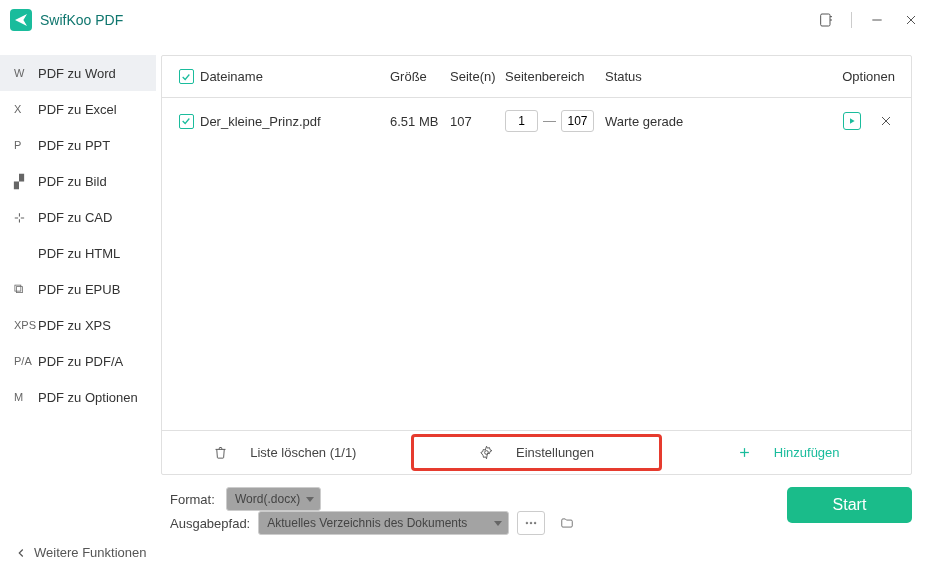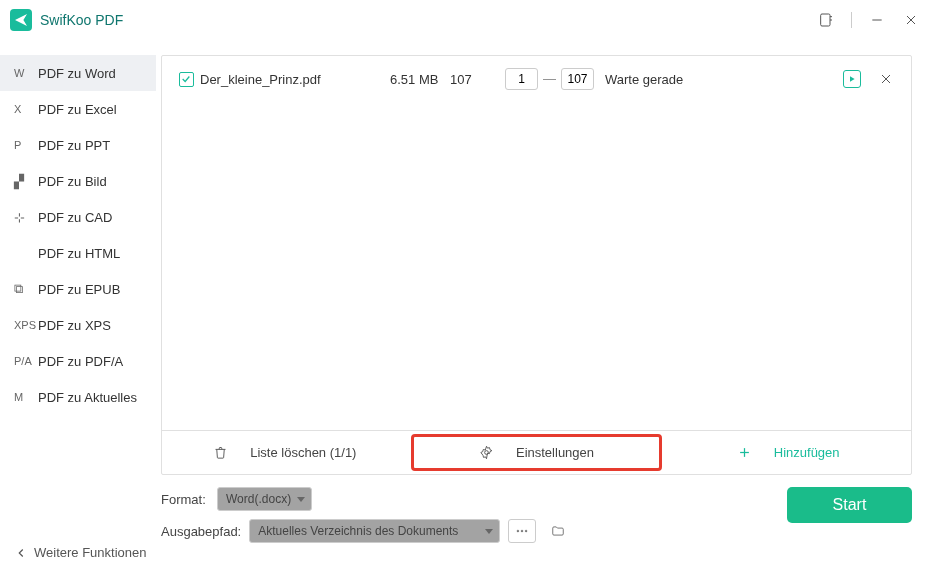--- a/index.html
+++ b/index.html
@@ -46,21 +46,21 @@
   .del-btn svg { width:12px; height:12px; stroke:#555;}
 
   .action-bar { display:flex; height:44px; border-top:1px solid #e0e0e0; margin-top:auto;}
   .action-cell { flex:1; display:flex; align-items:center; justify-content:center; gap:22px; cursor:pointer; font-size:13px;}
   .action-cell.clear { color:#444;}
   .action-cell.add { color:#1abc9c; }
   .action-cell.settings { color:#444; border:3px solid #e63b2e; border-radius:4px; margin:3px; }
   .action-cell svg { width:15px; height:15px; }
 
   .bottom-row { display:flex; align-items:center; gap:10px; margin-top:12px; position:relative;}
-  .form-row { display:flex; flex-direction:column; gap:8px;}
+  .form-row { display:flex; flex-direction:column; gap:0;margin-left:9px;}
   .form-line { display:flex; align-items:center; gap:8px; font-size:13px; color:#444;}
   .form-label { min-width:48px;}
   .select { border:1px solid #ccc; border-radius:3px; height:24px; padding:0 20px 0 8px; display:flex; align-items:center; position:relative; cursor:pointer; background:#a3a3a3; font-size:12px;}
   .select::after { content:''; position:absolute; right:6px; top:9px; width:0; height:0; border-left:4px solid transparent; border-right:4px solid transparent; border-top:5px solid #666;}
   .icon-btn { width:28px; height:24px; border:1px solid #ccc; border-radius:3px; display:flex; align-items:center; justify-content:center; cursor:pointer;}
   .icon-btn svg { width:14px; height:14px; stroke:#666;}
   .start-btn { position:absolute; right:0; top:0; width:125px; height:36px; background:#1abc8a; border-radius:5px; color:#fff; font-size:16px; display:flex; align-items:center; justify-content:center; cursor:pointer;}
 </style>
 </head>
 <body>
@@ -125,33 +125,48 @@
         <div class="sidebar-item">
           <span class="abbr">XPS</span>
           <span class="sidebar-label">PDF zu XPS</span>
         </div>
         <div class="sidebar-item">
           <span class="abbr">P/A</span>
           <span class="sidebar-label">PDF zu PDF/A</span>
         </div>
         <div class="sidebar-item">
           <span class="abbr">M</span>
-          <span class="sidebar-label">PDF zu Aktuelles</span>
+          <span class="sidebar-label">PDF zu Optionen</span>
         </div>
       </div>
     <div class="more-functions">
       <svg viewBox="0 0 24 24" fill="none" stroke-width="2">
           <polyline points="15 18 9 12 15 6"></polyline>
         </svg>
       <span>Weitere Funktionen</span>
     </div>
   </div>
 
   <div class="main">
     <div class="table-wrap">
+      <div class="thead">
+        <div class="col-check">
+          <div class="checkbox">
+            <svg viewBox="0 0 24 24" fill="none" stroke-width="3">
+                <polyline points="4 12 10 18 20 6"></polyline>
+              </svg>
+          </div>
+        </div>
+        <div class="col-name">Dateiname</div>
+        <div class="col-size">Größe</div>
+        <div class="col-pages">Seite(n)</div>
+        <div class="col-range">Seitenbereich</div>
+        <div class="col-status">Status</div>
+        <div class="col-options">Optionen</div>
+      </div>
 
       <div id="table-rows">
           <div class="trow">
             <div class="col-check">
               <div class="checkbox">
                 <svg viewBox="0 0 24 24" fill="none" stroke-width="3">
                   <polyline points="4 12 10 18 20 6"></polyline>
                 </svg>
               </div>
             </div>

